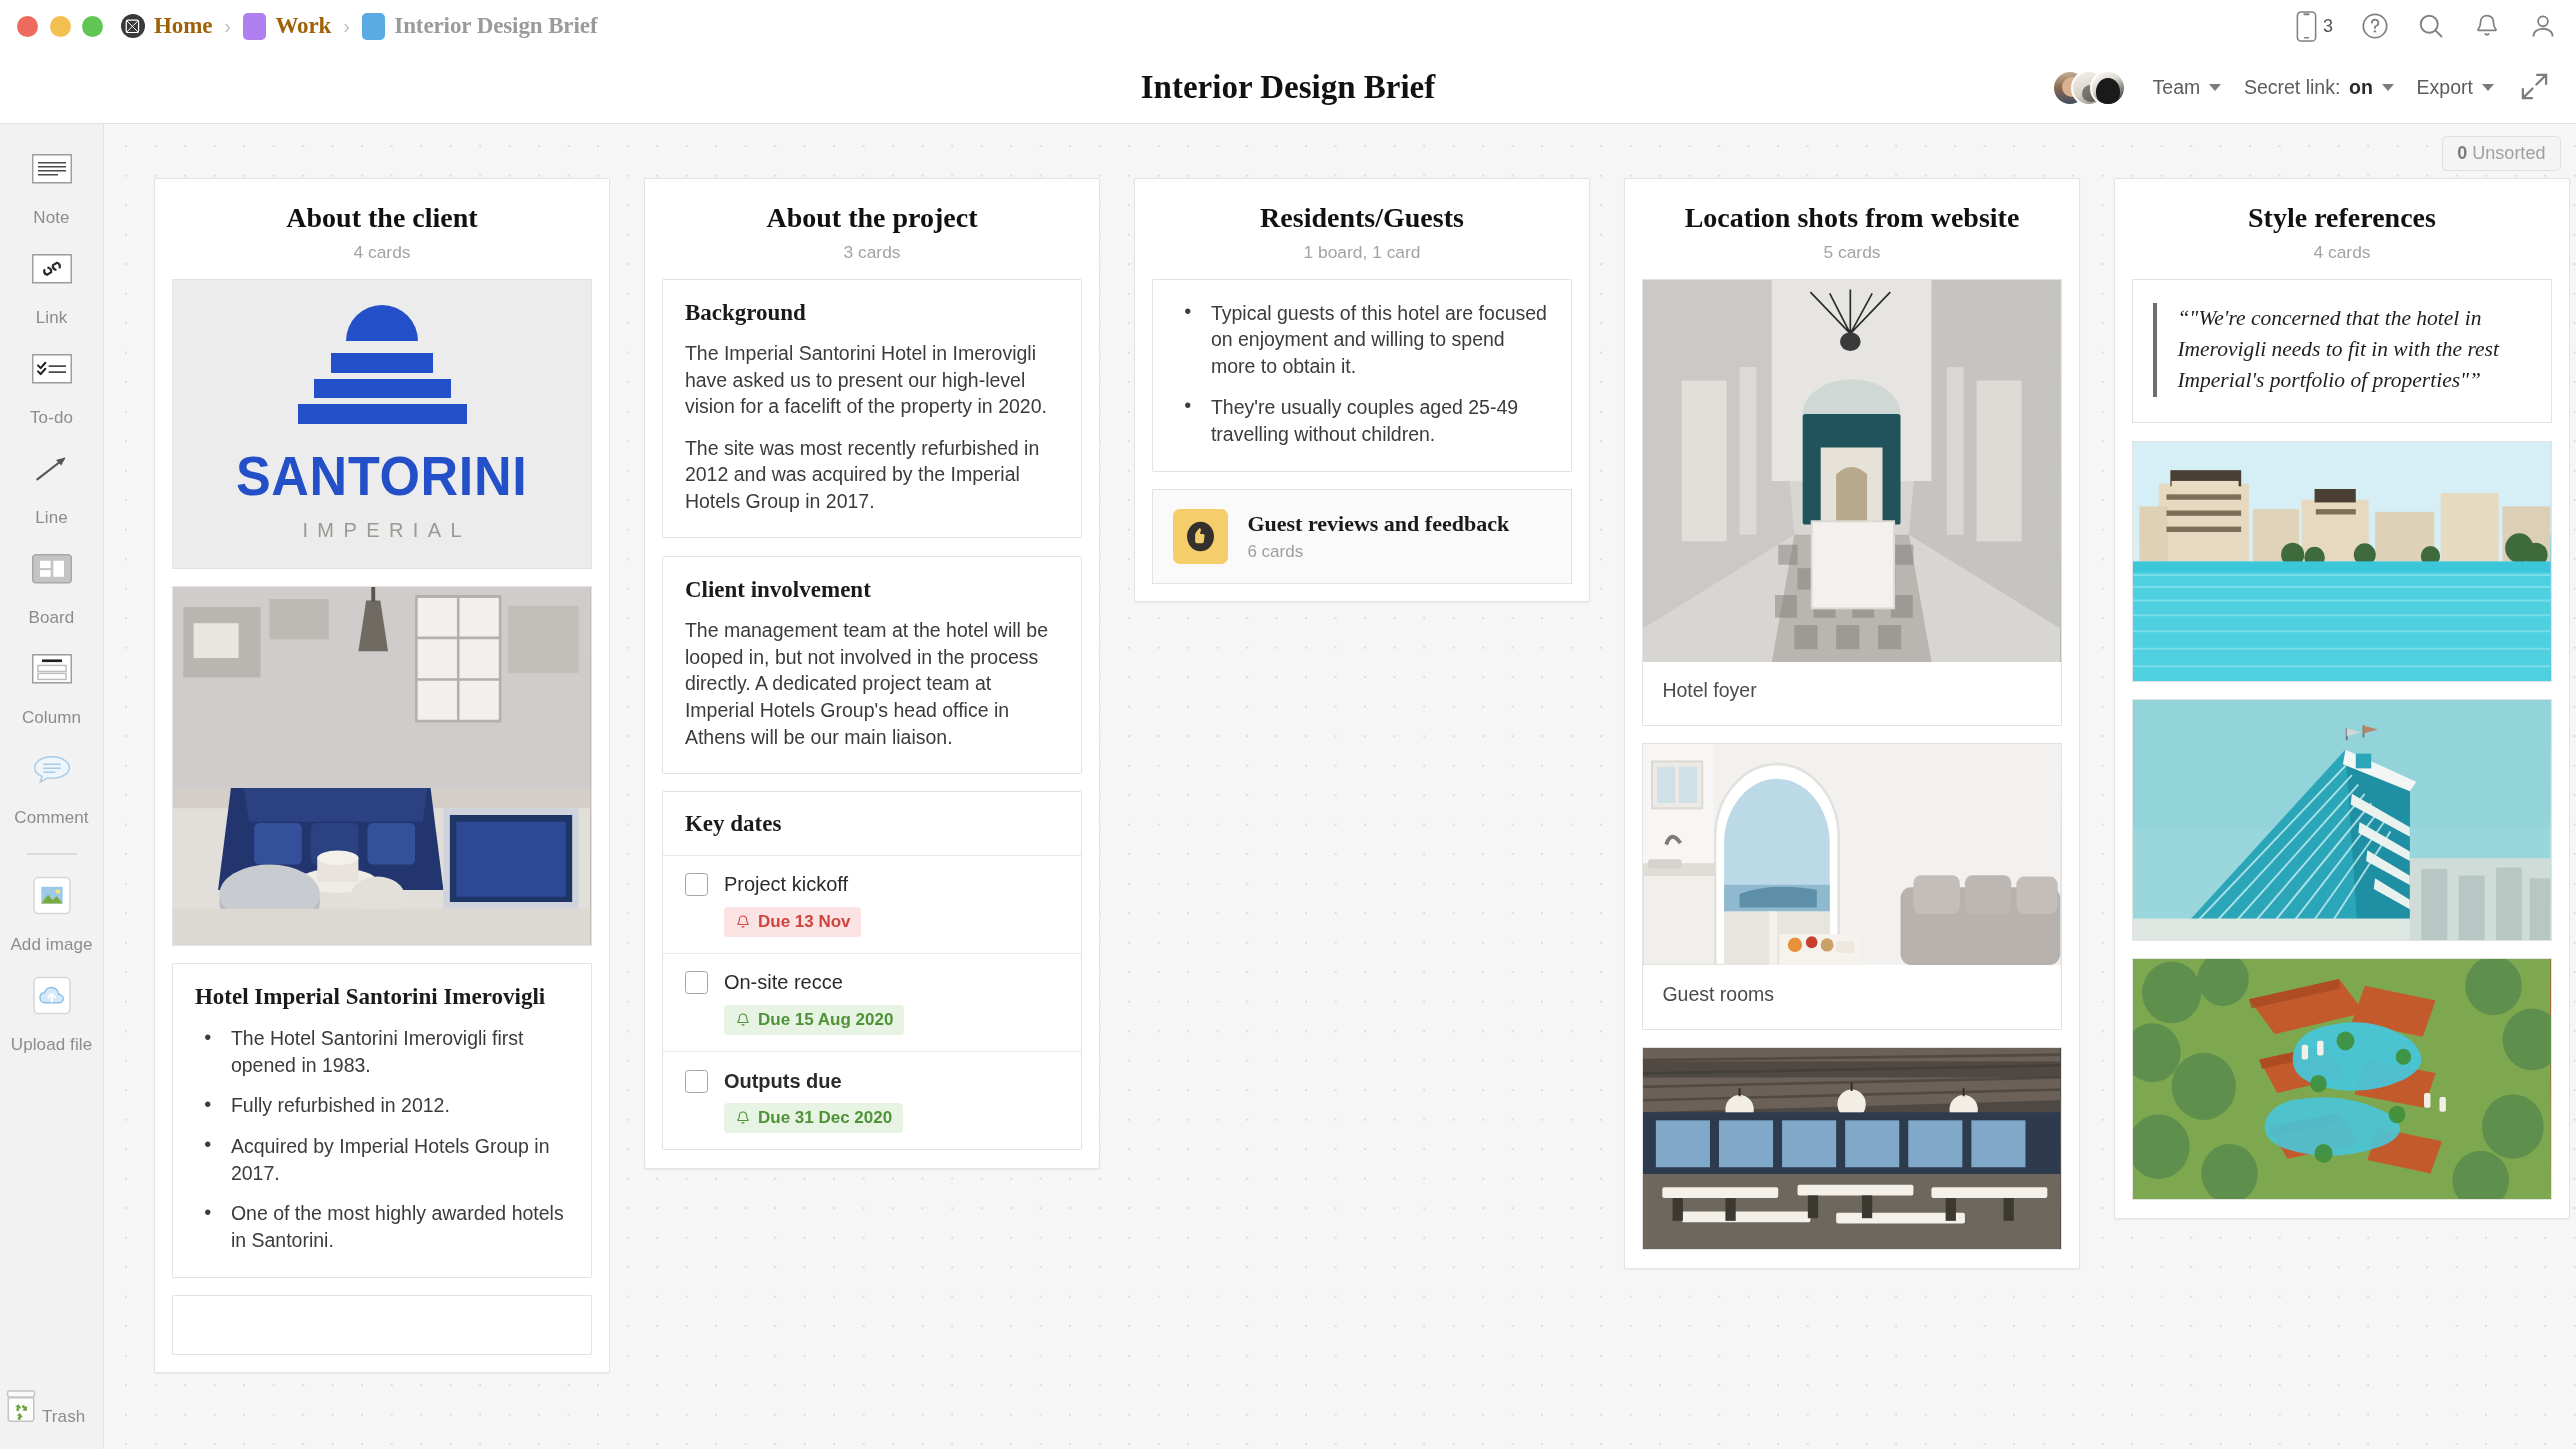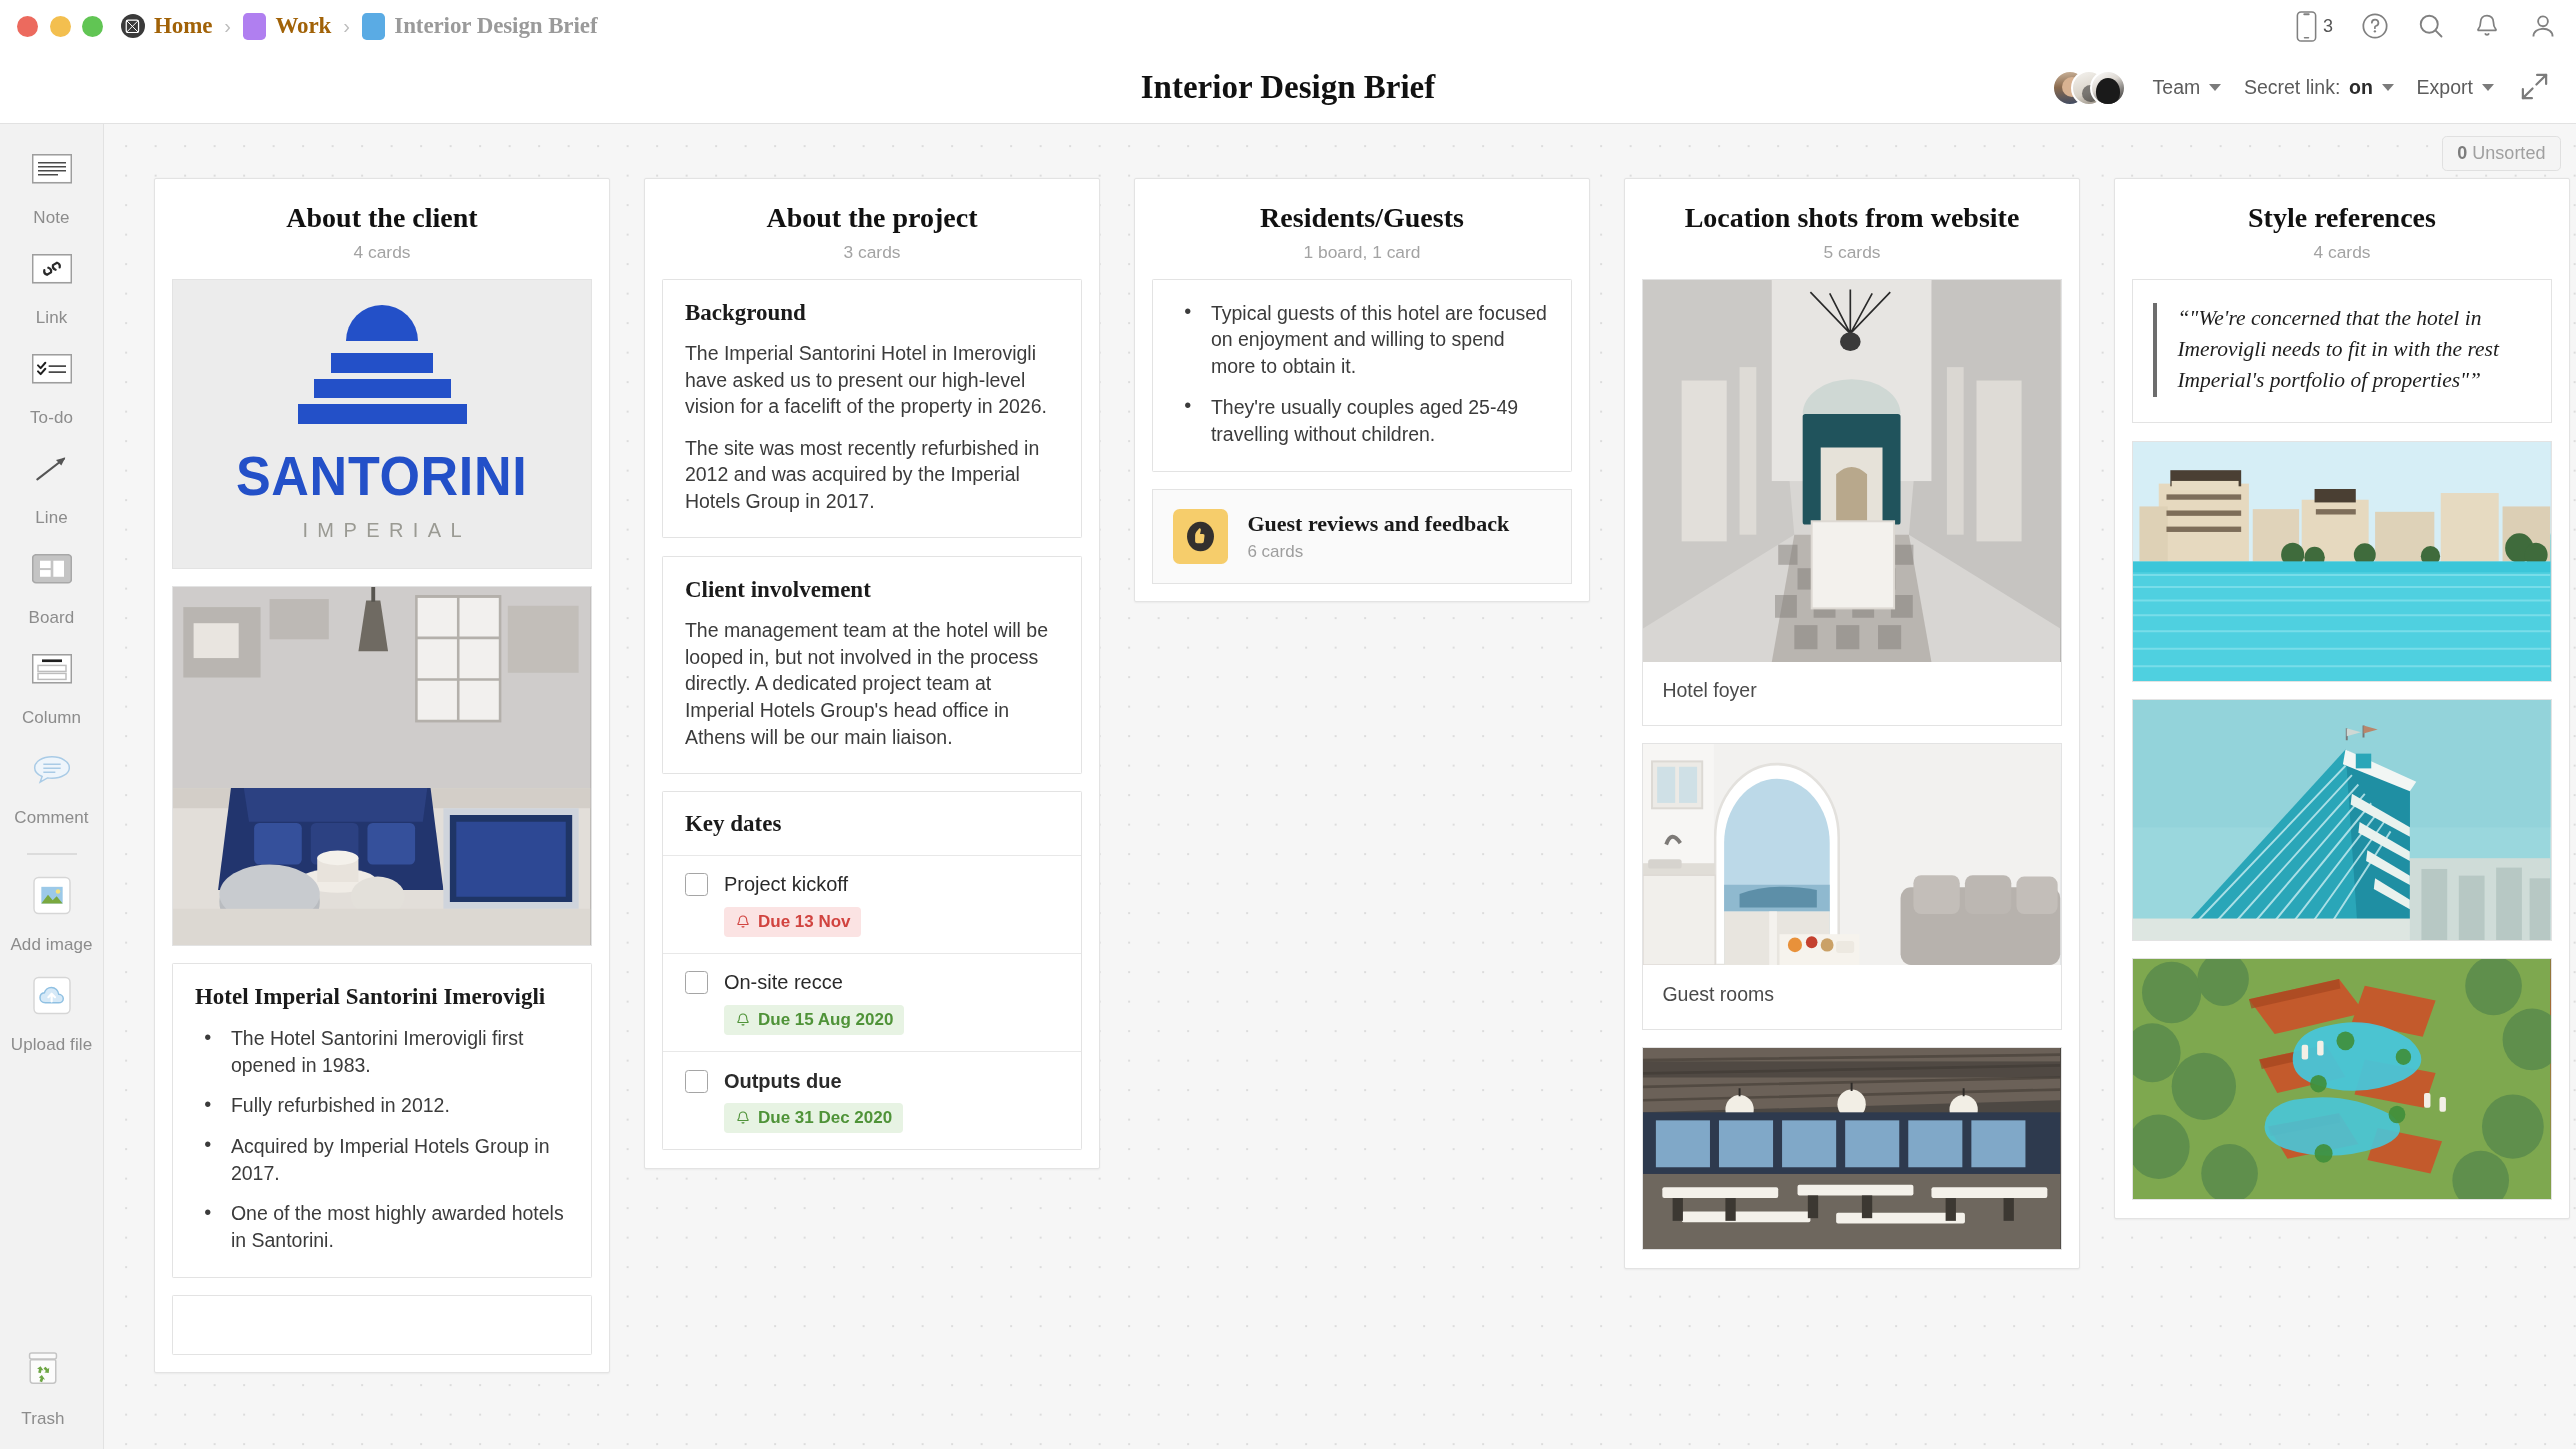--- a/index.html
+++ b/index.html
@@ -108,21 +108,21 @@
     border-right: 1.3px solid #e2e2e2;
     display: flex; flex-direction: column; align-items: center;
     padding-top: 24px; position: relative;
   }
   .tool { width: 100%; display: flex; flex-direction: column; align-items: center;
           margin-bottom: 20px; cursor: pointer; }
   .tool-ico { height: 42px; display: flex; align-items: center; justify-content: center; }
   .tool-lbl { font-size: 17px; color: #8c8c8c; margin-top: 18px; letter-spacing: 0.1px; }
   .rail-div { width: 50px; height: 1.3px; background: #dcdcdc; margin: 5.4px 0 20px; }
   .trash { position: absolute; bottom: 20px; left: 0; right: 17px;
-           display: flex; flex-direction: column; align-items: center; cursor: pointer; }
+           display: flex; flex-direction: row; align-items: center; cursor: pointer; }
 
   
   .canvas {
     flex: 1; position: relative; overflow: hidden;
     background-color: #f6f6f6;
     background-image:
       radial-gradient(circle, #dcdcdc 1.5px, transparent 1.5px);
     background-size: 29.5px 29.5px;
     background-position: 7.4px 7.4px;
   }
@@ -558,21 +558,21 @@
       <div class="col">
         <div class="col-head">
           <div class="col-title">About the project</div>
           <div class="col-sub">3 cards</div>
         </div>
         <div class="col-body">
 
           <div class="card">
             <div class="card-pad">
               <div class="card-h">Background</div>
-              <div class="card-p">The Imperial Santorini Hotel in Imerovigli have asked us to present our high-level vision for a facelift of the property in 2026.</div>
+              <div class="card-p">The Imperial Santorini Hotel in Imerovigli have asked us to present our high-level vision for a facelift of the property in 2020.</div>
               <div class="card-p">The site was most recently refurbished in 2012 and was acquired by the Imperial Hotels Group in 2017.</div>
             </div>
           </div>
 
           <div class="card">
             <div class="card-pad">
               <div class="card-h">Client involvement</div>
               <div class="card-p">The management team at the hotel will be looped in, but not involved in the process directly. A dedicated project team at Imperial Hotels Group's head office in Athens will be our main liaison.</div>
             </div>
           </div>

